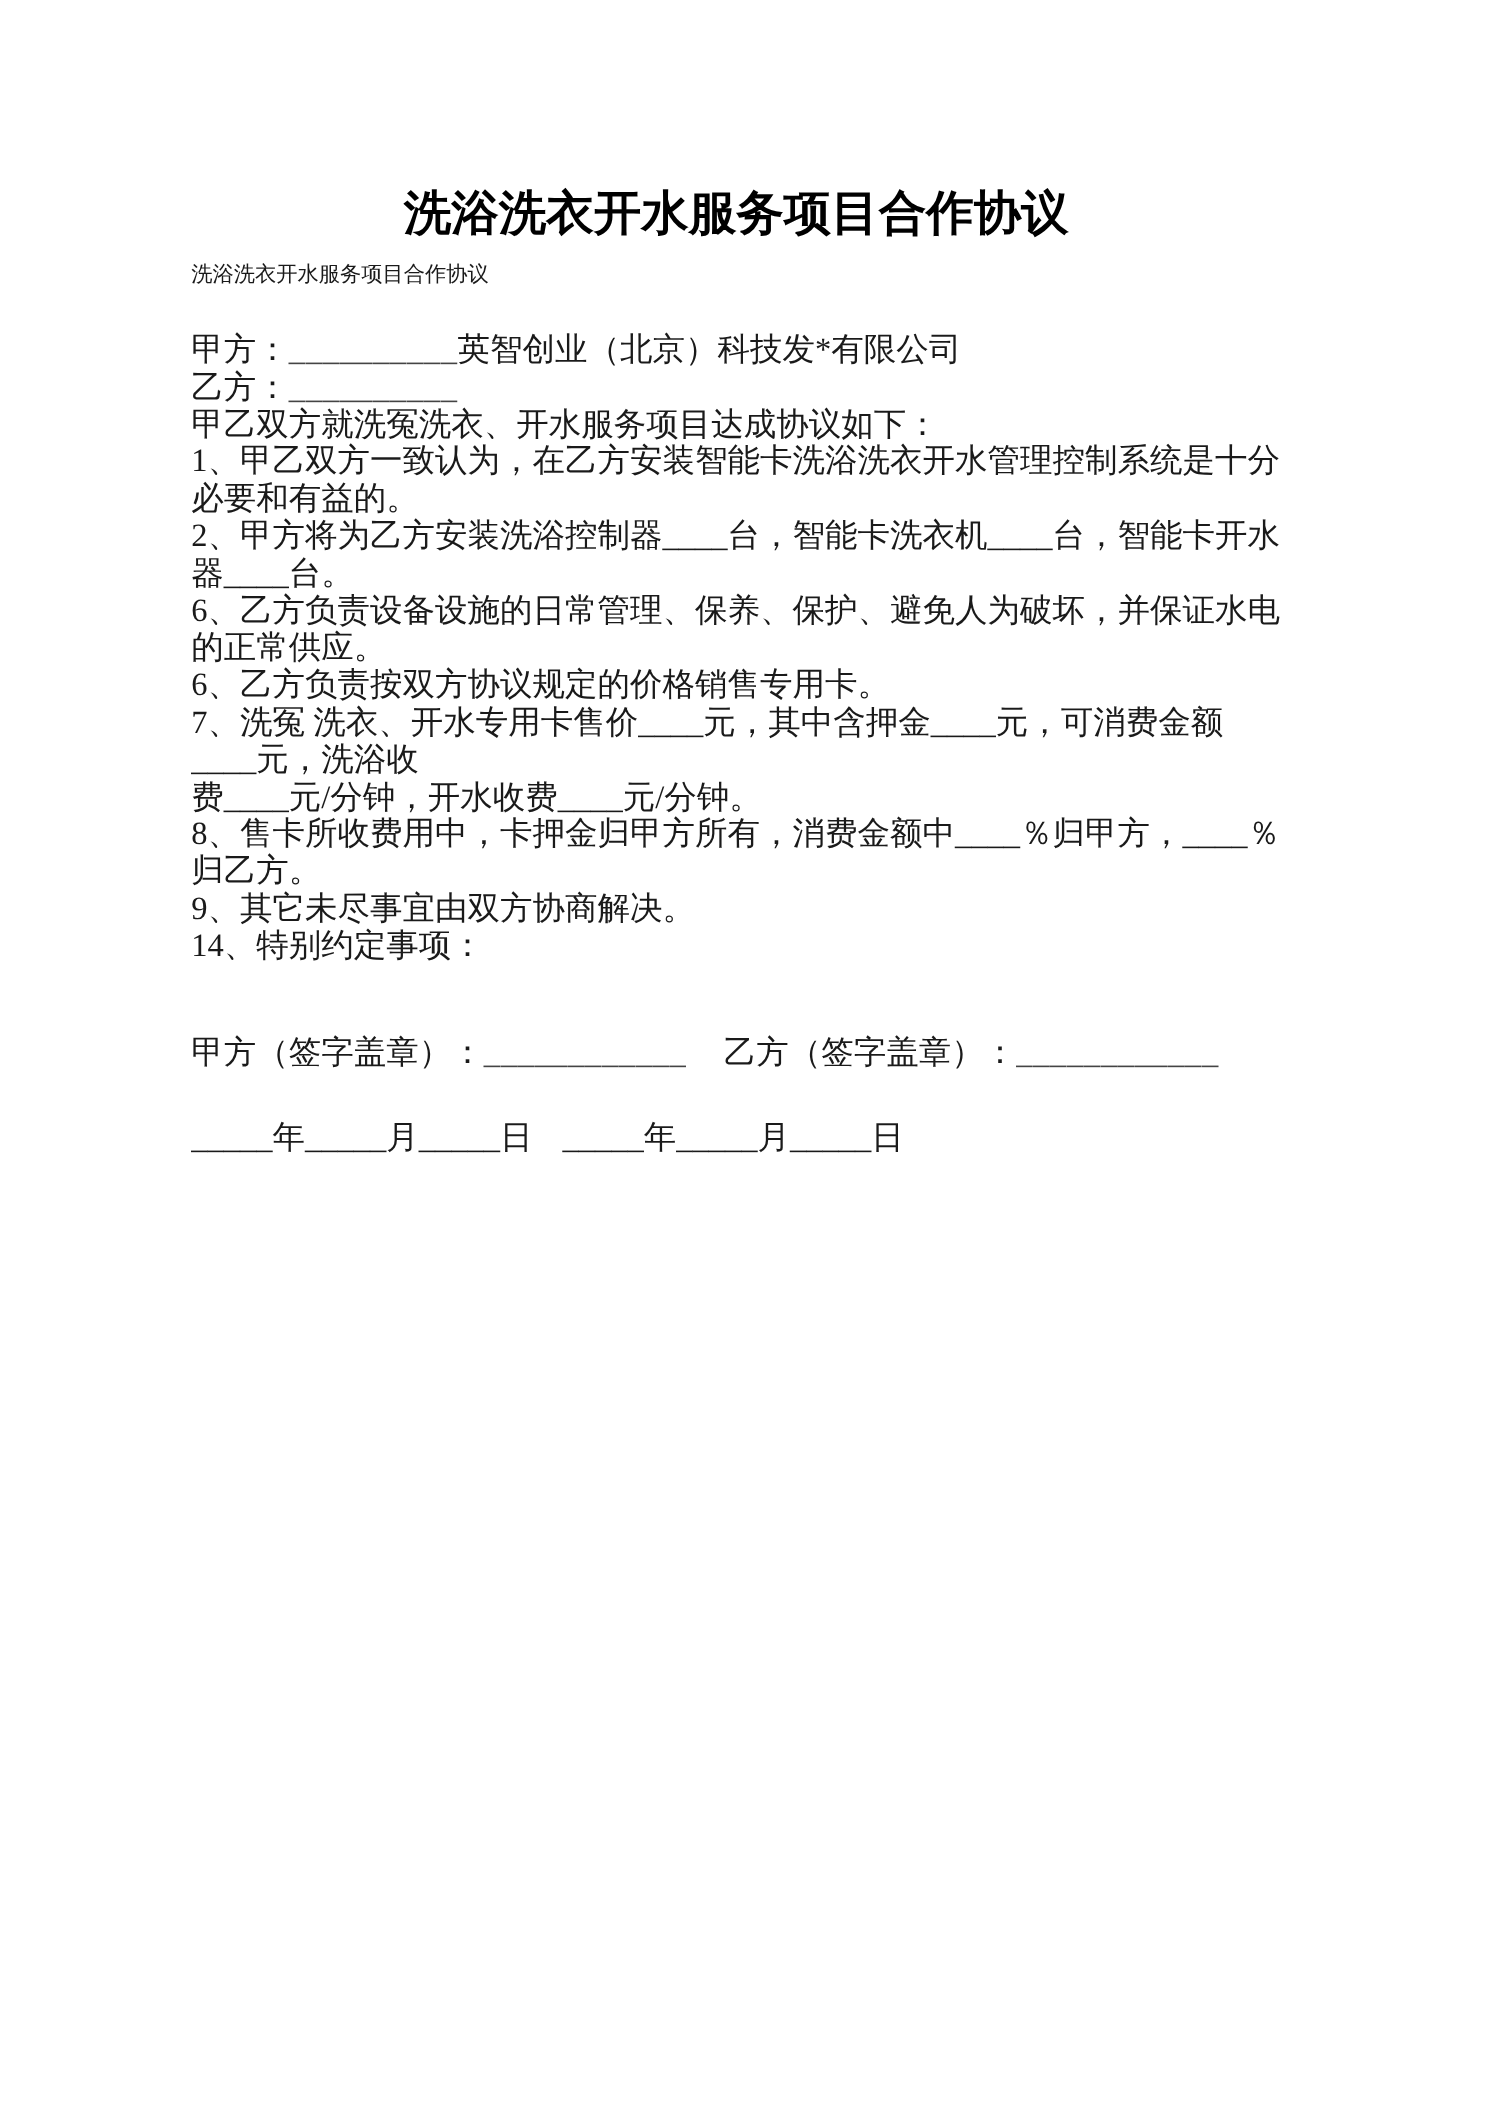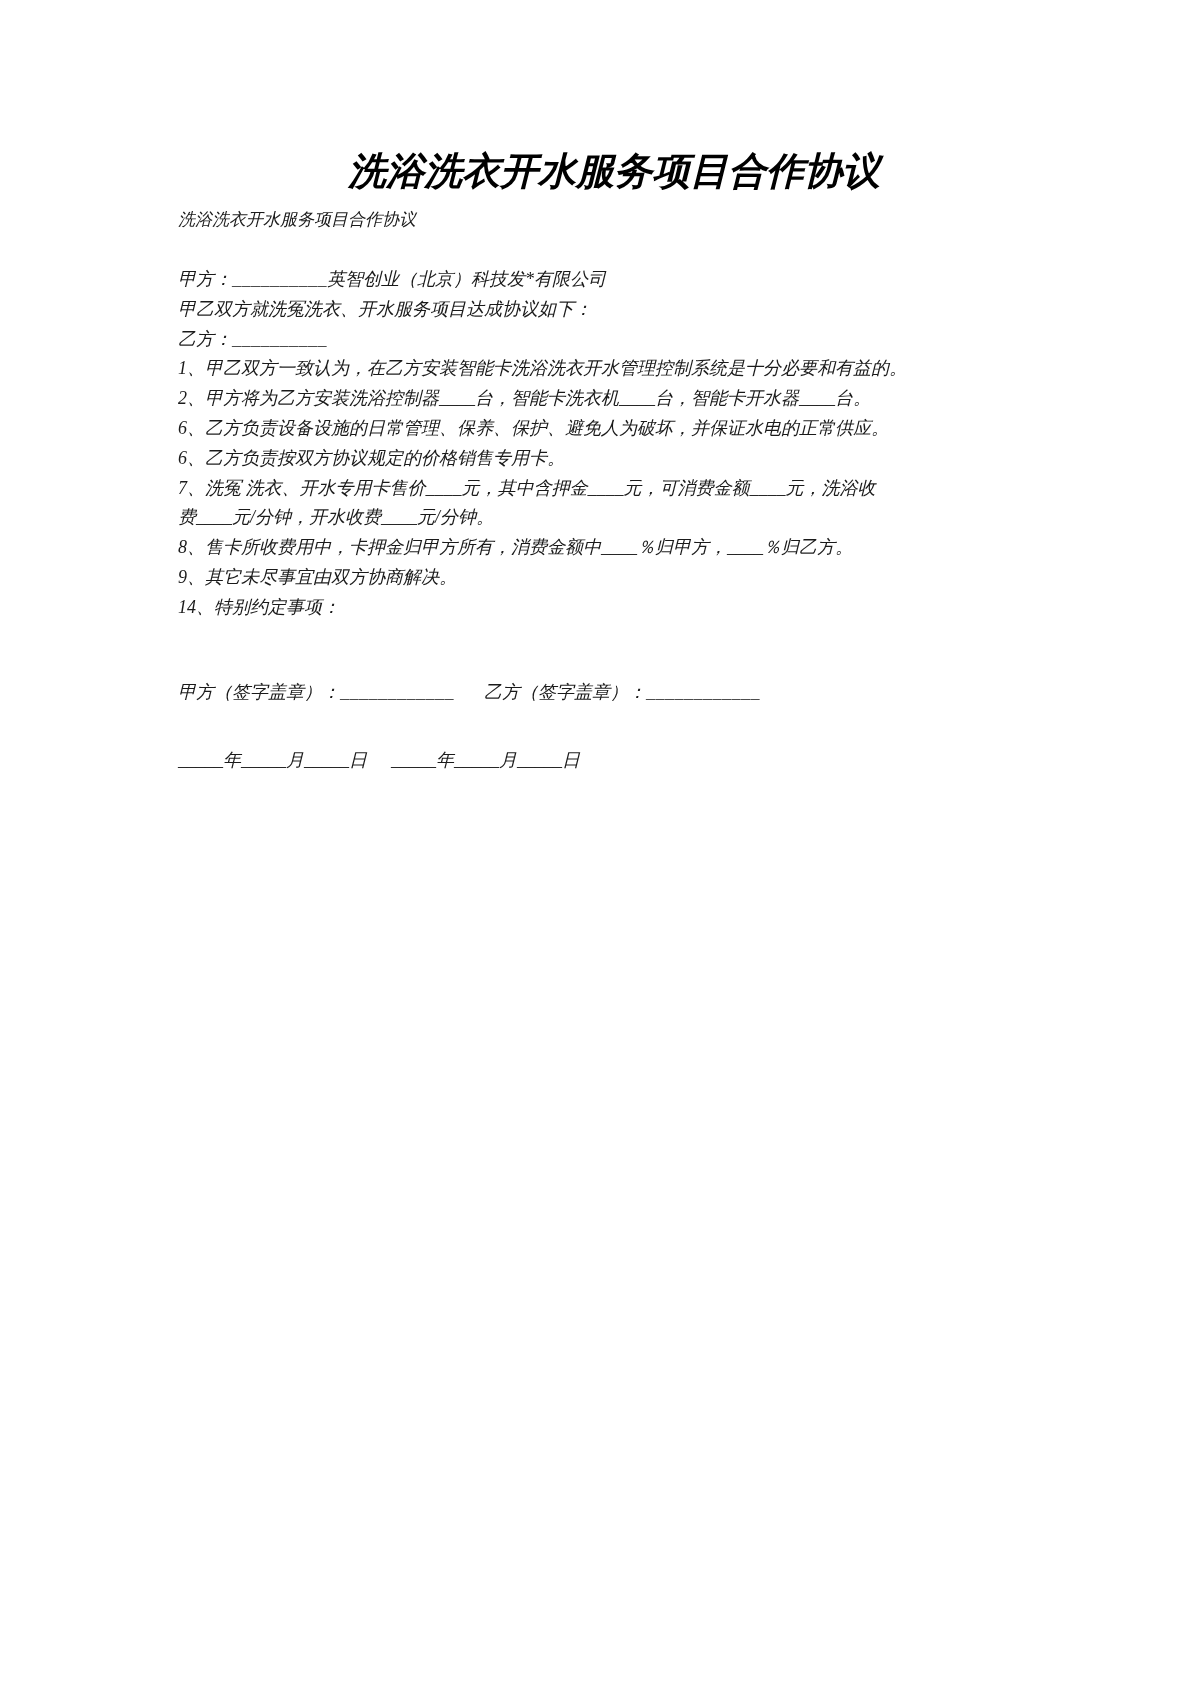--- a/index.html
+++ b/index.html
@@ -9,24 +9,23 @@
   }
   body {
     width: 1190px;
     height: 1683px;
     position: relative;
     font-family: "Liberation Serif", "DejaVu Serif", serif;
     color: #1a1a1a;
   }
   .doc {
     position: absolute;
-    left: 178px;
+    left: 153px;
     top: 148px;
     width: 872px;
-    font-style: italic;
   }
   .title {
     margin: 0;
     font-size: 38px;
     font-weight: bold;
     line-height: 47px;
     text-align: center;
     color: #000000;
     letter-spacing: 0;
   }
@@ -34,21 +33,21 @@
     margin: 14px 0 0 0;
     font-size: 17px;
     line-height: 22px;
     color: #1a1a1a;
   }
   .body-block {
     margin-top: 34px;
   }
   .line {
     margin: 0;
-    font-size: 18px;
+    font-size: 26px;
     line-height: 29.8px;
     white-space: pre-line;
     color: #1a1a1a;
   }
   .blank {
     color: #444444;
     letter-spacing: 0.5px;
   }
   .sig-line {
     margin-top: 55px;
@@ -69,23 +68,23 @@
 <div class="doc">
 
   <h1 class="title">洗浴洗衣开水服务项目合作协议</h1>
 
   <p class="subtitle">洗浴洗衣开水服务项目合作协议</p>
 
   <div class="body-block">
 
     <p class="line"><span>甲方：</span><span class="blank">__________</span><span>英智创业（北京）科技发*有限公司</span></p>
 
+    <p class="line"><span>乙方：</span><span class="blank">__________</span></p>
+
     <p class="line">甲乙双方就洗冤洗衣、开水服务项目达成协议如下：</p>
-
-    <p class="line"><span>乙方：</span><span class="blank">__________</span></p>
 
     <p class="line">1、甲乙双方一致认为，在乙方安装智能卡洗浴洗衣开水管理控制系统是十分必要和有益的。</p>
     <p class="line">2、甲方将为乙方安装洗浴控制器____台，智能卡洗衣机____台，智能卡开水器____台。</p>
     <p class="line">6、乙方负责设备设施的日常管理、保养、保护、避免人为破坏，并保证水电的正常供应。</p>
     <p class="line">6、乙方负责按双方协议规定的价格销售专用卡。</p>
     <p class="line">7、洗冤 洗衣、开水专用卡售价____元，其中含押金____元，可消费金额____元，洗浴收
 费____元/分钟，开水收费____元/分钟。</p>
     <p class="line">8、售卡所收费用中，卡押金归甲方所有，消费金额中____％归甲方，____％归乙方。</p>
     <p class="line">9、其它未尽事宜由双方协商解决。</p>
     <p class="line">14、特别约定事项：</p>

